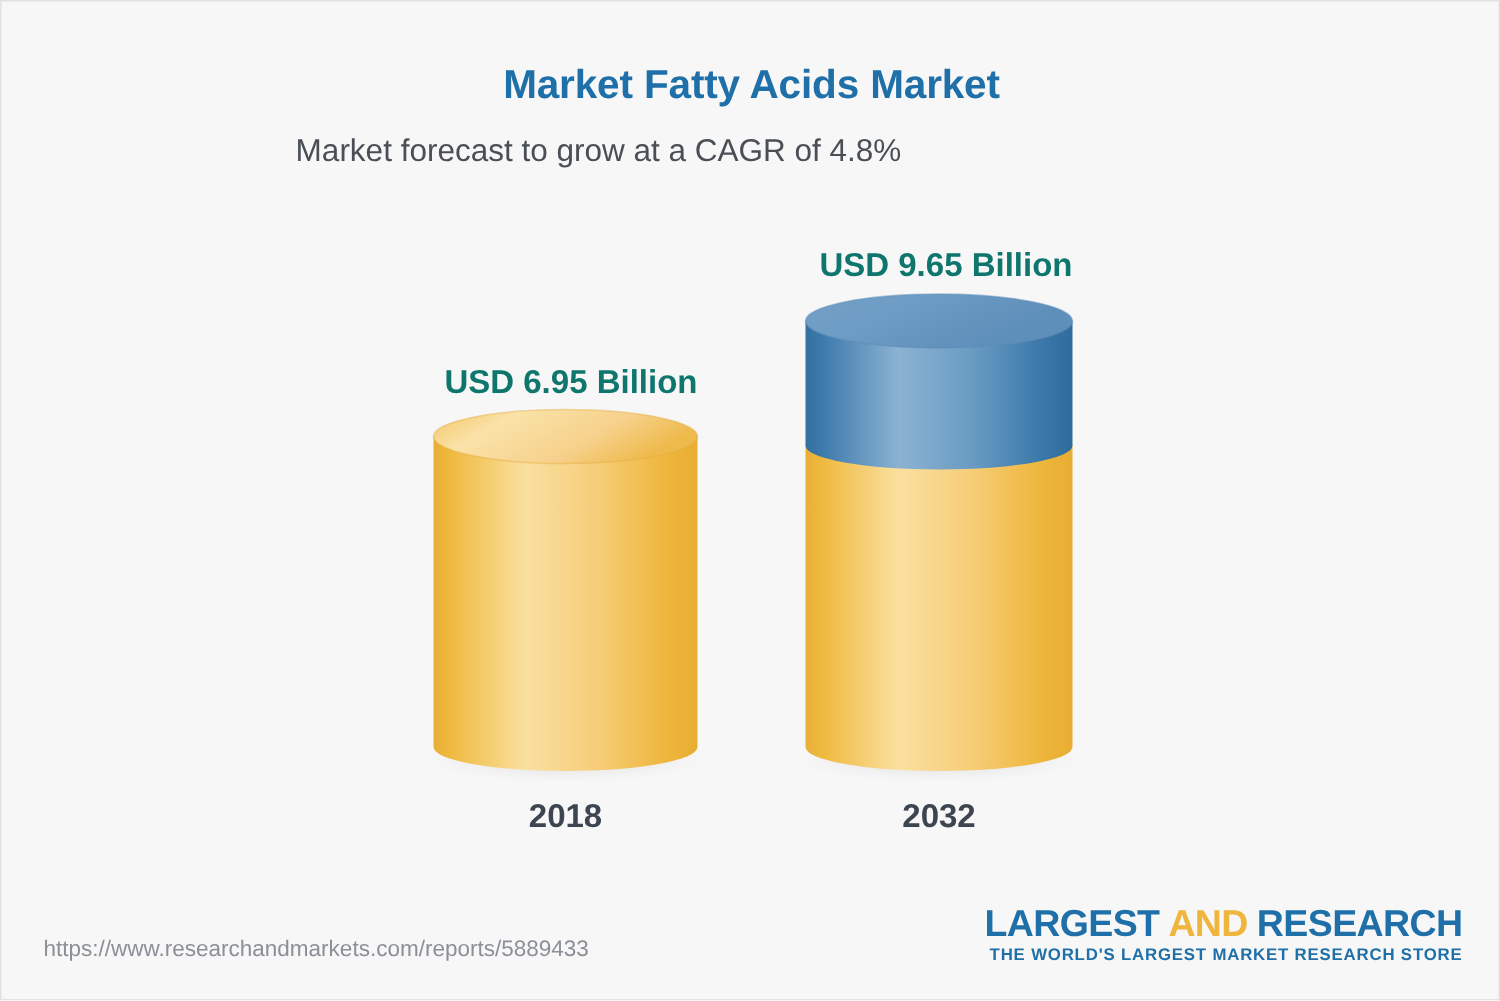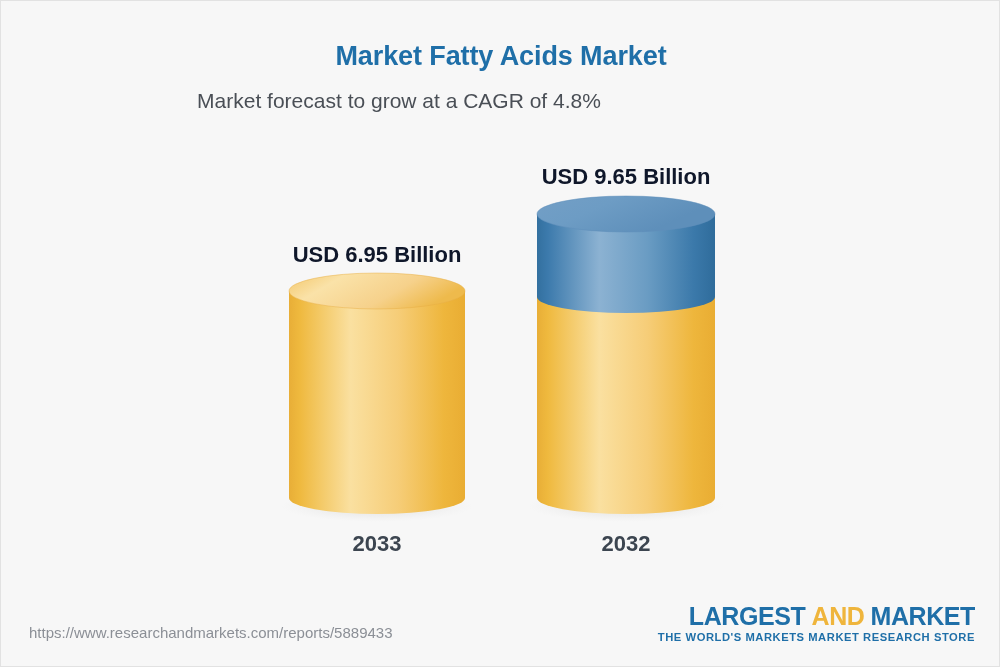--- a/index.html
+++ b/index.html
@@ -31,23 +31,23 @@
     text-align:center;
     font-size:21px; font-weight:normal;
     color:#4a4f56;
   }
 
   
   #plot-area { position:absolute; left:0; top:0; width:1000px; height:667px; }
 
   .value-label {
     position:absolute;
-    text-align:center;
+    text-align:right;
     font-size:22px; font-weight:bold;
-    color:#0f172a;
+    color:#0f766e;
     white-space:nowrap;
   }
   #value-label-0 { left:288px; top:241px; width:176px; }
   #value-label-1 { left:536px; top:163px; width:178px; }
 
   .year-label {
     position:absolute;
     text-align:center;
     font-size:22px; font-weight:bold;
     color:#3c4550;
@@ -149,26 +149,26 @@
         <path d="M536 213 L536 296 A89 16 0 0 0 714 296 L714 213 Z" fill="url(#blueBody)"></path>
 
         <ellipse cx="625" cy="213" rx="89" ry="18" fill="url(#blueTop)"></ellipse>
         <ellipse cx="625" cy="213" rx="89" ry="18" fill="none" stroke="#5d8eb9" stroke-opacity="0.5" stroke-width="1"></ellipse>
       </g>
     </svg>
 
     <div class="value-label" id="value-label-0">USD 6.95 Billion</div>
     <div class="value-label" id="value-label-1">USD 9.65 Billion</div>
 
-    <div class="year-label" id="year-label-0">2033</div>
+    <div class="year-label" id="year-label-0">2018</div>
     <div class="year-label" id="year-label-1">2032</div>
   </div>
 
   <div id="footer-url">https://www.researchandmarkets.com/reports/5889433</div>
 
   <div id="brand-logo">
     <div id="brand-wordmark">
-      <span class="w-blue">LARGEST</span><span class="w-gold" style="margin:0 6px;">AND</span><span class="w-blue">MARKET</span>
+      <span class="w-blue">LARGEST</span><span class="w-gold" style="margin:0 6px;">AND</span><span class="w-blue">RESEARCH</span>
     </div>
-    <div id="brand-tagline">THE WORLD'S MARKETS MARKET RESEARCH STORE</div>
+    <div id="brand-tagline">THE WORLD'S LARGEST MARKET RESEARCH STORE</div>
   </div>
 
 </div>
 
 </body></html>

